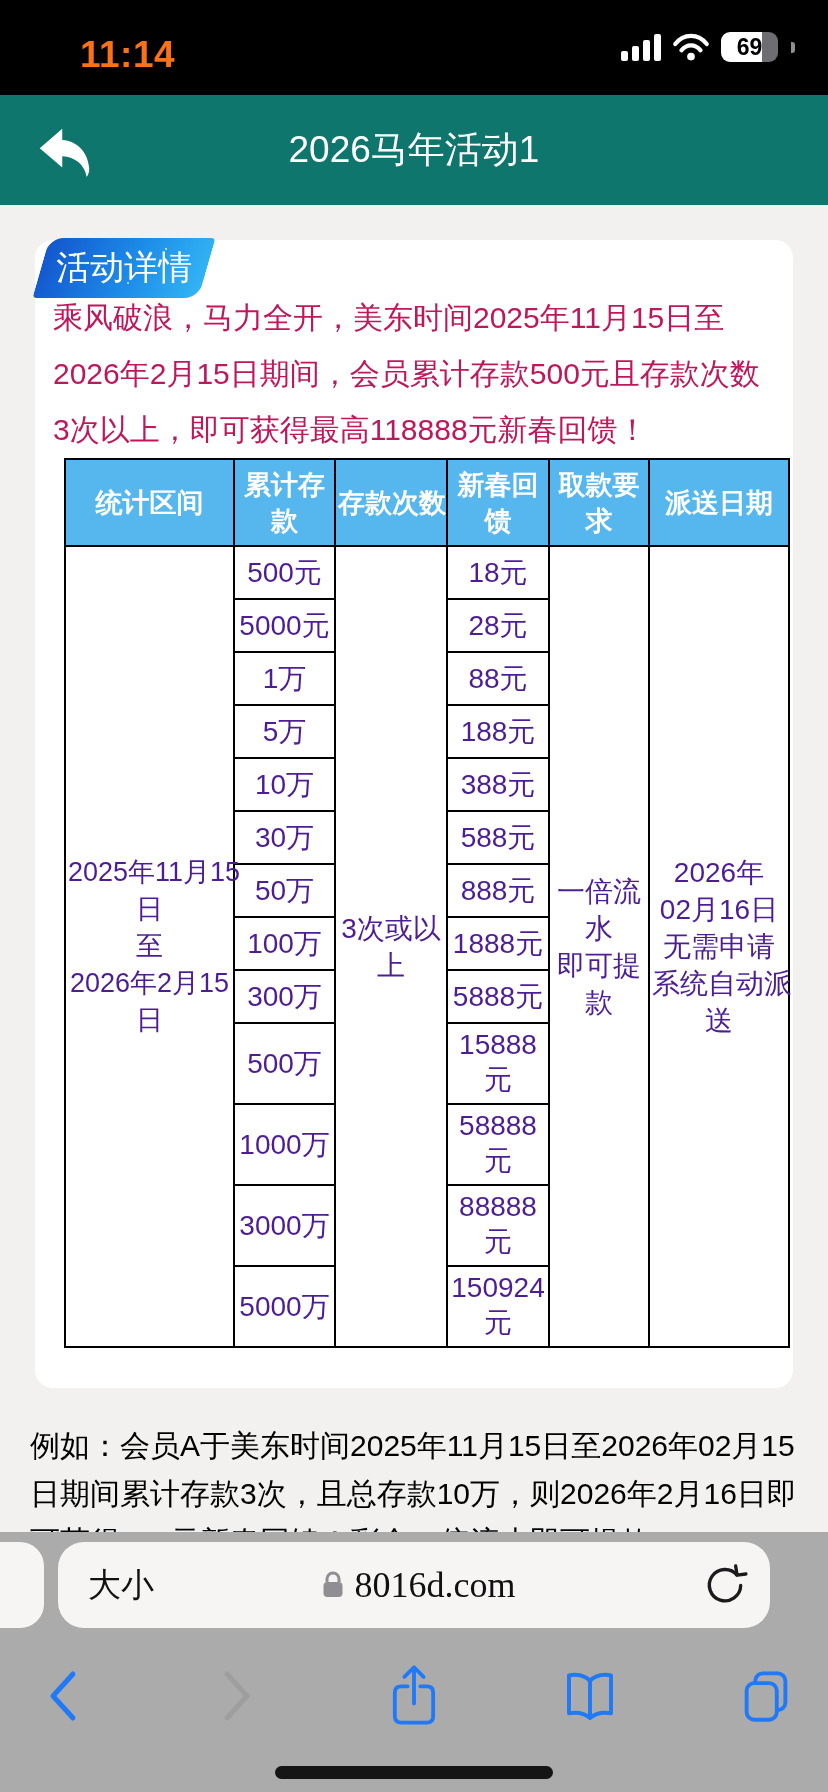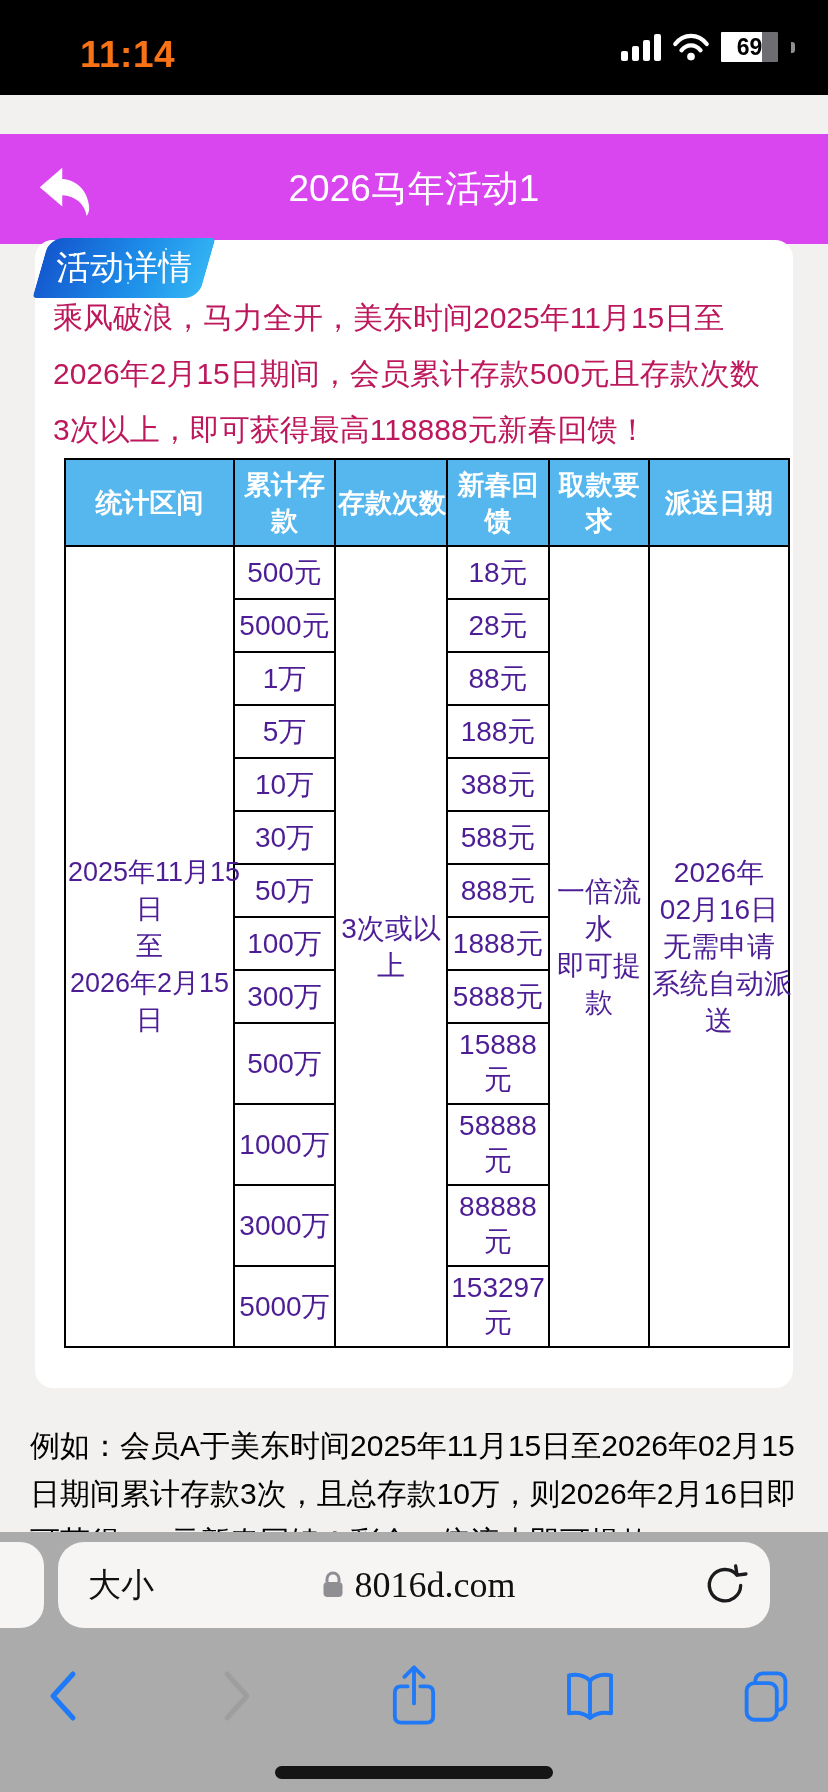--- a/index.html
+++ b/index.html
@@ -8,27 +8,27 @@
     background:#f2f1ef;
     font-family:"Liberation Sans","DejaVu Sans",sans-serif;
   }
   
   .status-bar{position:absolute;top:0;left:0;width:828px;height:95px;background:#000;}
   .status-time{position:absolute;left:80px;top:34px;color:#f97316;font-size:37px;font-weight:600;letter-spacing:.5px;}
   .status-icons{position:absolute;right:33px;top:32px;display:flex;align-items:center;gap:11px;}
   .signal{display:flex;align-items:flex-end;gap:4px;height:27px;}
   .signal span{display:block;width:7px;background:#fff;border-radius:2px;}
   .signal .b1{height:10px}.signal .b2{height:15px}.signal .b3{height:21px}.signal .b4{height:27px}
-  .battery{position:relative;width:57px;height:30px;border-radius:1px;
+  .battery{position:relative;width:57px;height:30px;border-radius:9px;
     background:linear-gradient(to right,#fff 0 72%,#6d6d72 72% 100%);
     display:flex;align-items:center;justify-content:center;
     color:#000;font-size:23px;font-weight:700;}
   .battery-tip{width:4px;height:11px;background:#90908f;border-radius:0 3px 3px 0;margin-left:2px;}
   
-  .app-header{position:absolute;top:95px;left:0;width:828px;height:110px;background:#d946ef;margin-top:39px;}
+  .app-header{position:absolute;top:95px;left:0;width:828px;height:110px;background:#0f766e;}
   .back-btn{position:absolute;left:36px;top:25px;width:60px;height:60px;cursor:pointer;}
   .page-title{width:100%;text-align:center;line-height:110px;color:#fff;font-size:37px;}
   
   .card{position:absolute;left:35px;top:240px;width:758px;height:1148px;background:#fff;border-radius:18px;}
   .badge{
     position:absolute;left:6px;top:-2px;width:166px;height:60px;
     transform:skewX(-16deg);border-radius:14px 4px 14px 4px;
     background-image:
       radial-gradient(circle 3px at 18% 28%, rgba(180,240,255,.9) 60%, transparent 62%),
       radial-gradient(circle 2px at 72% 18%, rgba(190,245,255,.8) 60%, transparent 62%),
@@ -185,21 +185,21 @@
             <td>58888
 元</td>
           </tr>
           <tr class="tall">
             <td>3000万</td>
             <td>88888
 元</td>
           </tr>
           <tr class="tall">
             <td>5000万</td>
-            <td>153297
+            <td>150924
 元</td>
           </tr>
         </tbody>
     </table>
   </div>
 
   <p class="example">例如：会员A于美东时间2025年11月15日至2026年02月15日期间累计存款3次，且总存款10万，则2026年2月16日即可获得388元新春回馈！彩金一倍流水即可提款</p>
 
   <div class="chrome">
     <div class="tab-peek"></div>

